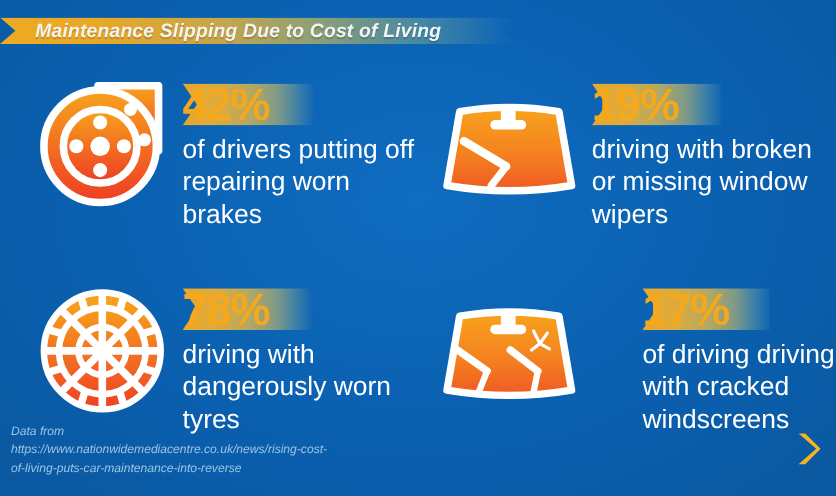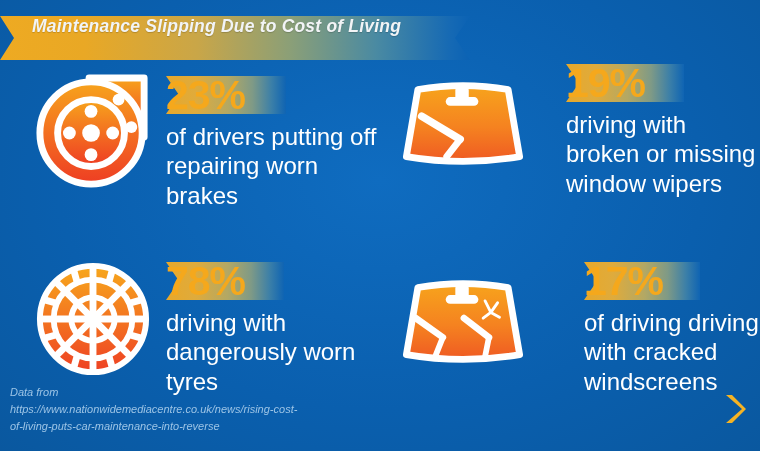--- a/index.html
+++ b/index.html
@@ -14,22 +14,22 @@
     width:760px; height:451px;
     background:#0b62b4;
     background-image:radial-gradient(ellipse at 50% 40%, #0f6cc0 0%, #0a5fae 60%, #0a589f 100%);
     overflow:hidden;
   }
 
   
   .title-banner {
     position:absolute;
     left:0px; top:16px;
-    width:470px; height:44px;
-    display:flex; 
+    width:470px; height:24px;
+    display:flex; align-items:center;
     background:linear-gradient(to right, #eeaa22 0%, #e9a825 18%, #c9a648 42%, #8a9f78 62%, #4a8aa2 80%, #1569b4 96%, #0b62b4 100%);
     clip-path:polygon(0 0, 470px 0, 455px 50%, 470px 100%, 0 100%, 14px 50%);
   }
   .title-text {
     margin-left:32px;
     font-size:17.5px;
     font-style:italic;
     font-weight:bold;
     color:#f2f4f6;
     letter-spacing:0.2px;
@@ -80,21 +80,21 @@
     margin-top:4px;
     font-size:24px;
     line-height:1.22;
     color:#ffffff;
     font-weight:500;
     max-width:230px;
   }
 
   
   #stat-brakes      { left:34px;  top:72px; }
-  #stat-wipers      { left:400px; top:60px;gap:28px; }
+  #stat-wipers      { left:400px; top:72px; }
   #stat-tyres       { left:34px;  top:258px; }
   #stat-windscreens { left:400px; top:258px;gap:46px; }
 
   #stat-brakes .stat-body,
   #stat-tyres  .stat-body      { margin-left:14px; }
   #stat-wipers .stat-body,
   #stat-windscreens .stat-body { margin-left:12px; }
 
   #stat-brakes      .pct-ribbon { width:120px; }
   #stat-wipers      .pct-ribbon { width:118px; }
@@ -168,21 +168,21 @@
           <circle cx="36" cy="60" r="6.5" fill="#ffffff"></circle>
           <circle cx="80" cy="60" r="6.5" fill="#ffffff"></circle>
           <circle cx="86" cy="26" r="6" fill="#ffffff"></circle>
           <circle cx="99" cy="54" r="6" fill="#ffffff"></circle>
         </g>
       </svg>
     </span>
     <div class="stat-body">
       <div class="pct-wrap">
         <span class="pct-ribbon"></span>
-        <span class="pct-value">23%</span>
+        <span class="pct-value">42%</span>
       </div>
       <div class="stat-desc">of drivers putting off repairing worn brakes</div>
     </div>
   </div>
 
   <div class="stat" id="stat-wipers">
     <span class="stat-icon">
       <svg class="icon-screen" viewBox="0 0 130 100">
         <defs>
           <linearGradient id="gWipe" x1="0" y1="0" x2="0" y2="1">

